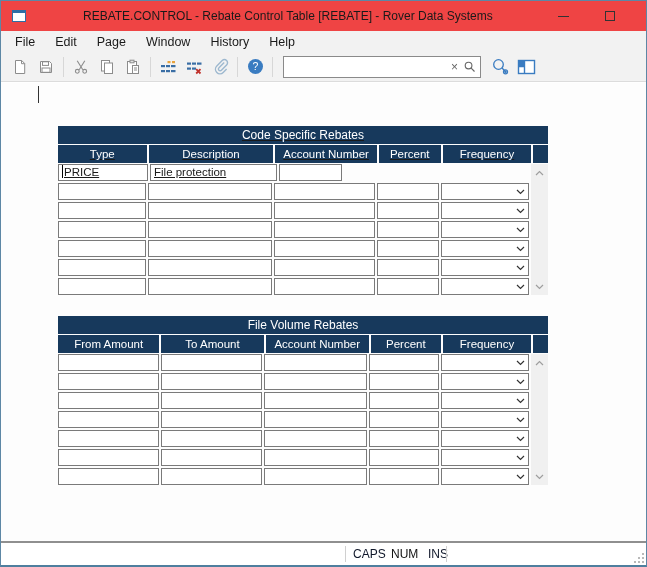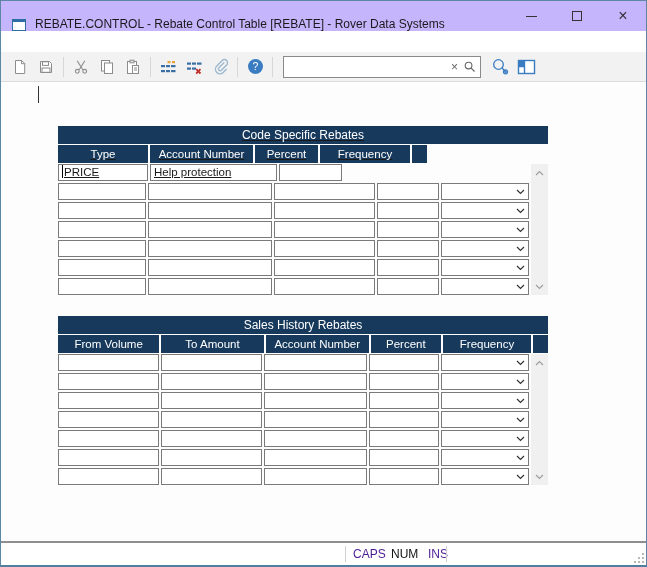--- a/index.html
+++ b/index.html
@@ -3,22 +3,22 @@
 <meta charset="utf-8">
 <style>
   * { margin:0; padding:0; box-sizing:border-box; }
   html,body { background:#e9e9e9; }
   body { font-family:"Liberation Sans", sans-serif; color:#1a1a1a; }
   .window {
     position:relative; width:647px; height:567px; background:#ffffff;
     border:1px solid #5d87a5; border-bottom:2px solid #4f7f9e; overflow:hidden;
   }
   
-  .titlebar { position:absolute; top:0; left:0; right:0; height:30px; background:#c4b5fd;
-    display:flex; align-items:flex-end; }
+  .titlebar { position:absolute; top:0; left:0; right:0; height:30px; background:#ef4444;
+    display:flex; align-items:center;gap:48px; }
   .appicon { width:14px; height:12px; border:1px solid #2f6ea5; background:#fff;
     border-top:3px solid #2f6ea5; margin:0 9px 0 11px; flex:0 0 auto; }
   .titletext { font-size:12px; color:#1a1a1a; white-space:nowrap; }
   .wincontrols { margin-left:auto; display:flex; height:30px; }
   .wbtn { width:46px; height:30px; display:flex; align-items:center; justify-content:center; cursor:default; }
   .min-glyph { width:11px; height:1px; background:#333; }
   .max-glyph { width:10px; height:10px; border:1px solid #333; }
   .close-glyph { font-size:16px; color:#333; line-height:1; }
   
   .menubar { position:absolute; top:30px; left:0; right:0; height:21px; background:#f2f2f2;
@@ -53,21 +53,21 @@
   .td.freq { padding-right:14px; color:#444; }
   .td .chev { position:absolute; right:3px; top:5px; }
   .cellcaret { display:inline-block; width:1px; height:13px; background:#000; vertical-align:-2px; margin-right:1px; }
   .vscroll { position:absolute; right:0; top:38px; width:17px; height:131px; background:#f0f0f0; }
   .sarrow { position:absolute; left:0; width:17px; height:15px; display:flex; align-items:center; justify-content:center; }
   .sarrow.up { top:1px; } .sarrow.down { bottom:1px; }
   
   .statussep { position:absolute; left:0; right:0; bottom:22px; height:2px; background:#8f8f8f; }
   .statusbar { position:absolute; left:0; right:0; bottom:0; height:22px; background:#fff; font-size:12px; }
   .statusbar .vline { position:absolute; top:3px; bottom:3px; width:1px; background:#d0d0d0; }
-  .skey { position:absolute; top:4px; color:#4c1d95; }
+  .skey { position:absolute; top:4px; color:#0f172a; }
   .skey.on { color:#111; }
   .session { position:absolute; top:4px; left:452px; color:#111; white-space:nowrap; }
   .grip { position:absolute; right:2px; bottom:2px; width:12px; height:12px; }
   .grip i { position:absolute; width:2px; height:2px; background:#b9b9b9; }
 </style>
 </head>
 <body>
 
 <div class="window">
 
@@ -80,20 +80,28 @@
         </div>
       <div class="wbtn">
           <span class="max-glyph"></span>
         </div>
       <div class="wbtn">
           <span class="close-glyph">×</span>
         </div>
     </div>
   </div>
 
+  <div class="menubar" id="menubar">
+      <span class="menuitem">File</span>
+      <span class="menuitem">Edit</span>
+      <span class="menuitem">Page</span>
+      <span class="menuitem">Window</span>
+      <span class="menuitem">History</span>
+      <span class="menuitem">Help</span>
+    </div>
 
   <div class="toolbar" id="toolbar">
     <span id="tb-left" style="display: flex; align-items: center;">
         <span class="tbtn">
           <svg width="16" height="16" viewBox="0 0 16 16">
             <path d="M3.5 1.5h6.2l3 3v10H3.5z" fill="#fff" stroke="#8c8c8c"></path>
             <path d="M9.5 1.5v3.2h3.2" fill="none" stroke="#8c8c8c"></path>
           </svg>
         </span>
         <span class="tbtn">
@@ -197,29 +205,30 @@
       </span>
   </div>
 
   <div class="content">
     <div class="maincaret"></div>
 
     <div class="tablewrap" style="left:57px; top:43px;text-decoration:underline;">
       <div class="ttl">Code Specific Rebates</div>
       <div class="thead">
           <div class="th" style="width: 90px;">Type</div>
+          <div class="th" style="width: 127px;">Description</div>
           <div class="th" style="width: 103px;">Account Number</div>
           <div class="th" style="width: 63px;">Percent</div>
           <div class="th" style="width: 90px;">Frequency</div>
           <div class="th" style="width: 15px;"></div>
         </div>
       <div class="tbody">
           <div class="tr">
             <div class="td" style="width: 90px;"><span class="cellcaret"></span>PRICE</div>
-            <div class="td" style="width: 127px;">Help protection</div>
+            <div class="td" style="width: 127px;">File protection</div>
             <div class="td" style="width: 63px;"></div>
           </div>
           <div class="tr">
             <div class="td" style="width: 90px;"></div>
             <div class="td" style="width: 127px;"></div>
             <div class="td" style="width: 103px;"></div>
             <div class="td" style="width: 63px;"></div>
             <div class="td freq" style="width: 90px;">
               <svg class="chev" width="9" height="6" viewBox="0 0 9 6" fill="none" stroke="#333" stroke-width="1.2">
                 <path d="M1 1l3.5 3.5L8 1"></path>
@@ -290,23 +299,23 @@
         </div>
         <div class="sarrow down">
           <svg width="9" height="6" viewBox="0 0 9 6" fill="none" stroke="#9e9e9e" stroke-width="1.2">
               <path d="M1 1l3.5 3.5L8 1"></path>
             </svg>
         </div>
       </div>
     </div>
 
     <div class="tablewrap" style="left:57px; top:233px;">
-      <div class="ttl">Sales History Rebates</div>
+      <div class="ttl">File Volume Rebates</div>
       <div class="thead">
-          <div class="th" style="width: 103px;">From Volume</div>
+          <div class="th" style="width: 103px;">From Amount</div>
           <div class="th" style="width: 104px;">To Amount</div>
           <div class="th" style="width: 105px;">Account Number</div>
           <div class="th" style="width: 71px;">Percent</div>
           <div class="th" style="width: 90px;">Frequency</div>
           <div class="th" style="width: 15px;"></div>
         </div>
       <div class="tbody">
           <div class="tr">
             <div class="td" style="width: 103px;"></div>
             <div class="td" style="width: 104px;"></div>

